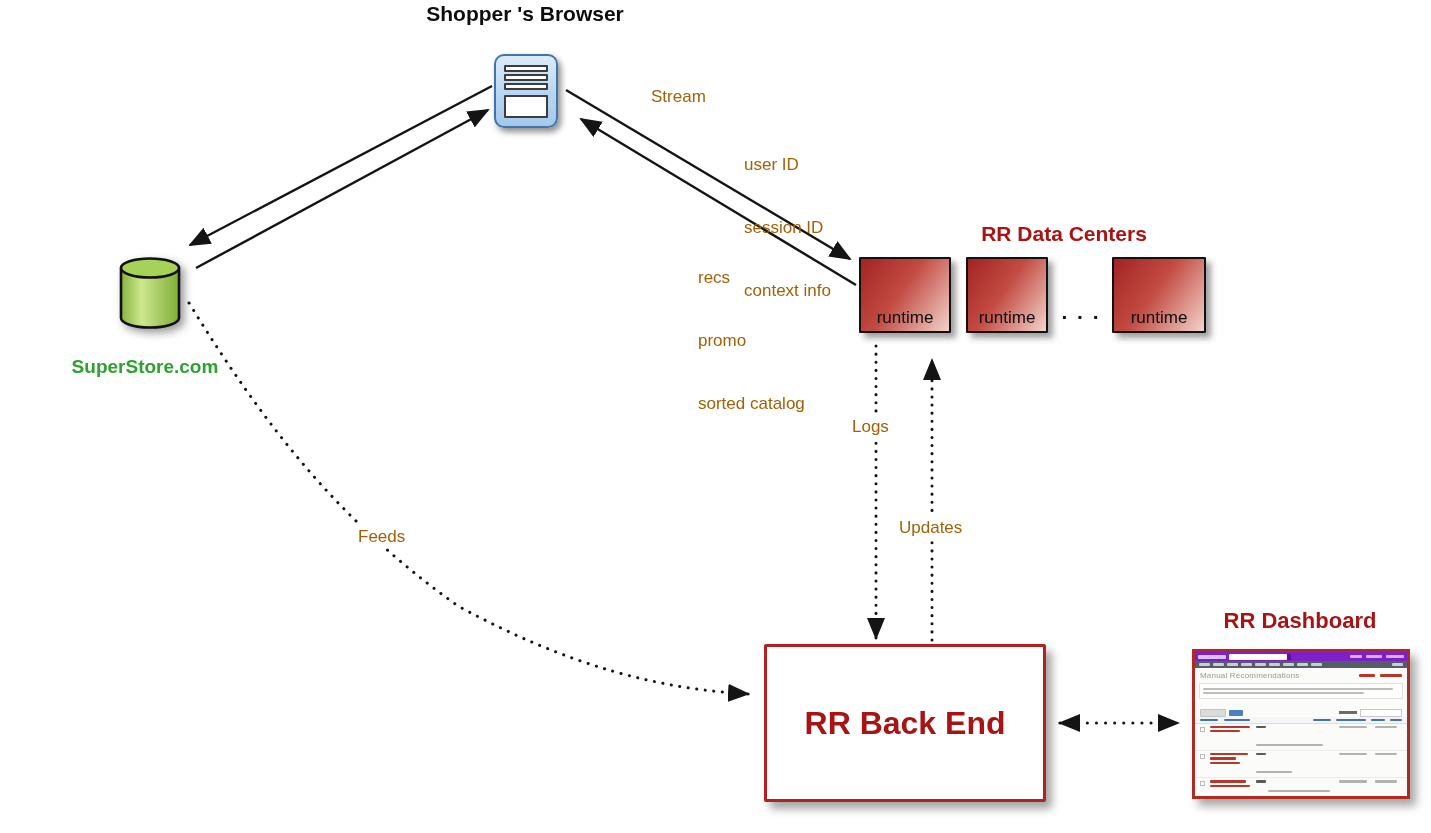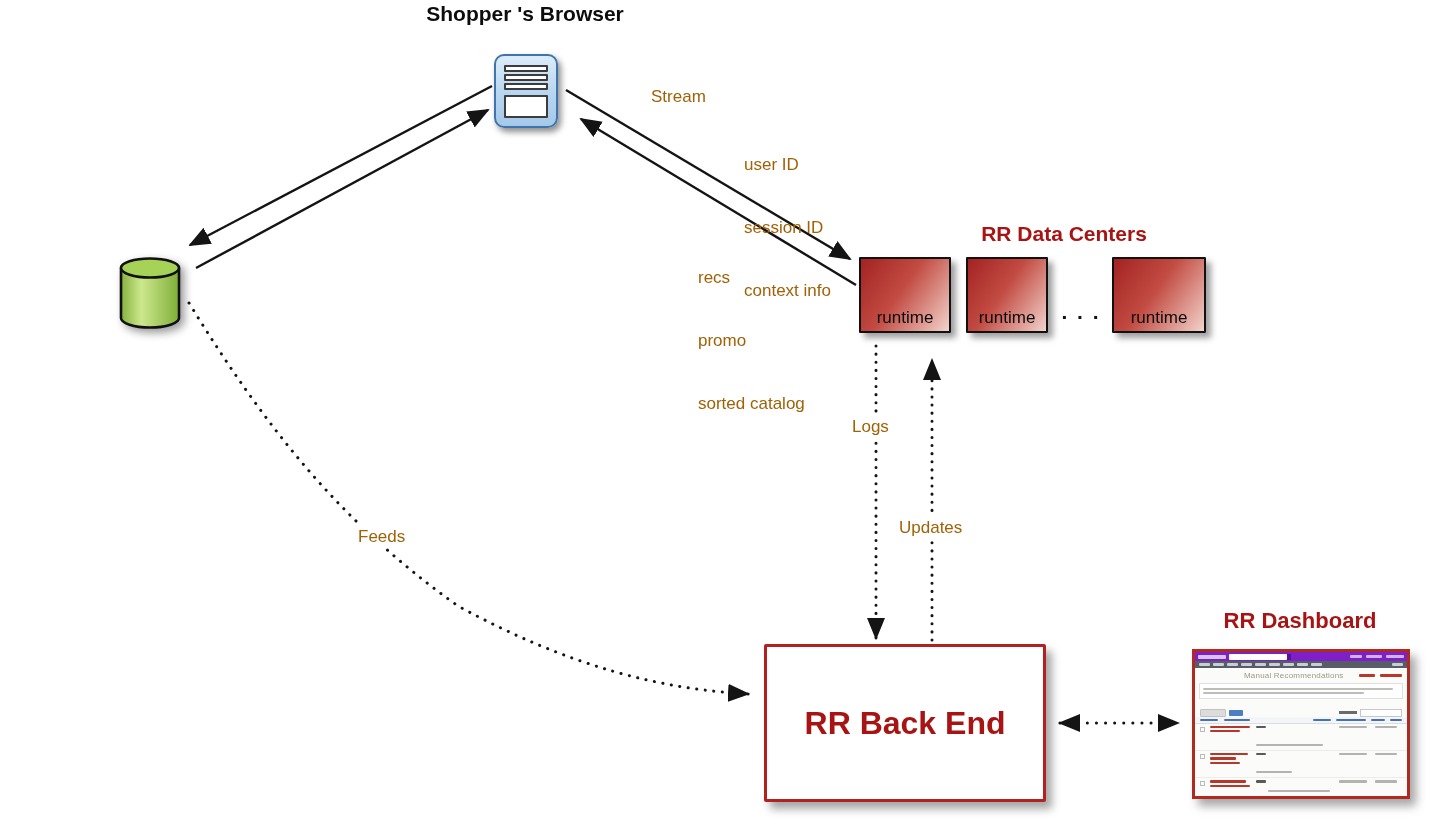--- a/index.html
+++ b/index.html
@@ -61,21 +61,21 @@
     display:flex; flex-direction:column; overflow:hidden;
   }
   .t-topbar { height:9px; background:#7F1FC8; display:flex; align-items:center; padding:0 3px; gap:3px; flex:none; }
   .t-logo { width:28px; height:4px; background:#d8c2ee; border-radius:1px; }
   .t-search { width:58px; height:6px; background:#ffffff; border-radius:1px; position:relative; }
   .t-search .t-go { position:absolute; right:-4px; top:0; width:4px; height:6px; background:#5a0f96; }
   .t-topbar .t-right { margin-left:auto; display:flex; gap:4px; }
   .t-topbar .t-right i { display:block; height:3px; background:#cfb4e8; border-radius:1px; }
   .t-nav { height:7px; background:#565d66; display:flex; align-items:center; gap:3px; padding:0 4px; flex:none; }
   .t-nav i { display:block; width:11px; height:3px; background:#c9ced4; border-radius:1px; }
-  .t-head { height:14px; display:flex; align-items:center; padding:0 5px; flex:none;margin-left:44px; }
+  .t-head { height:14px; display:flex; align-items:center; padding:0 5px; flex:none; }
   .t-head .t-heading { font-size:8px; color:#9b9b88; letter-spacing:0.2px; white-space:nowrap; }
   .t-head .t-links { margin-left:auto; display:flex; gap:5px; align-items:center; }
   .t-head .t-links i { display:block; width:16px; height:3px; background:#b8372b; border-radius:1px; }
   .t-para { margin:1px 4px; border:1px solid #e0e0de; background:#fff; padding:2px 3px; flex:none; }
   .t-para i { display:block; height:2px; background:#bcbcb8; border-radius:1px; margin:2px 0; }
   .t-gap { height:8px; flex:none; }
   .t-toolbar { height:9px; display:flex; align-items:center; padding:0 5px; gap:3px; flex:none; }
   .t-btn-gray { width:24px; height:6px; background:#dcdcda; border:1px solid #c2c2c0; border-radius:1px; }
   .t-btn-blue { width:14px; height:6px; background:#4a7fc1; border-radius:1px; }
   .t-toolbar .t-filter { margin-left:auto; display:flex; align-items:center; gap:3px; }
@@ -134,20 +134,21 @@
   <div class="abs big-title" style="left:370px; top:2px; width:310px;">Shopper 's Browser</div>
 
   <div class="abs browser-icon">
     <div class="bar"></div>
     <div class="bar"></div>
     <div class="bar"></div>
     <div class="panel"></div>
   </div>
 
   <div class="abs server-label">
+    <div>SuperStore.com</div>
   </div>
 
   <div class="abs edge-label" style="left:651px; top:86px;">Stream</div>
 
   <div class="abs edge-label" style="left:744px; top:112px;">
     <div>user ID</div>
     <div>session ID</div>
     <div>context info</div>
   </div>
 

